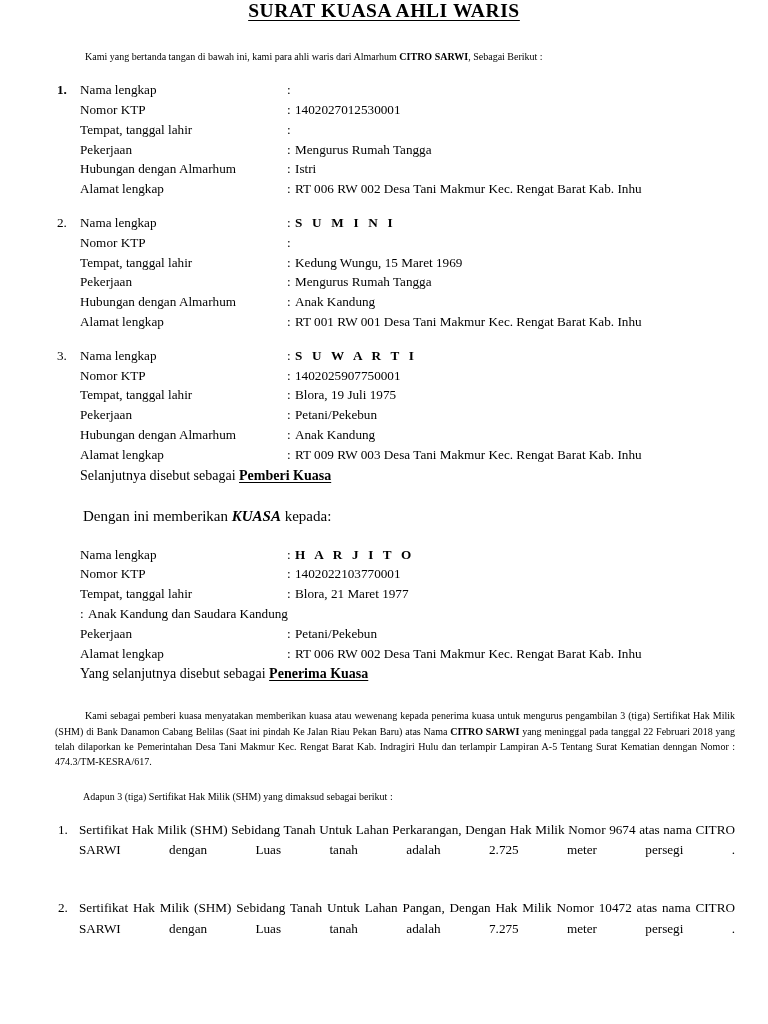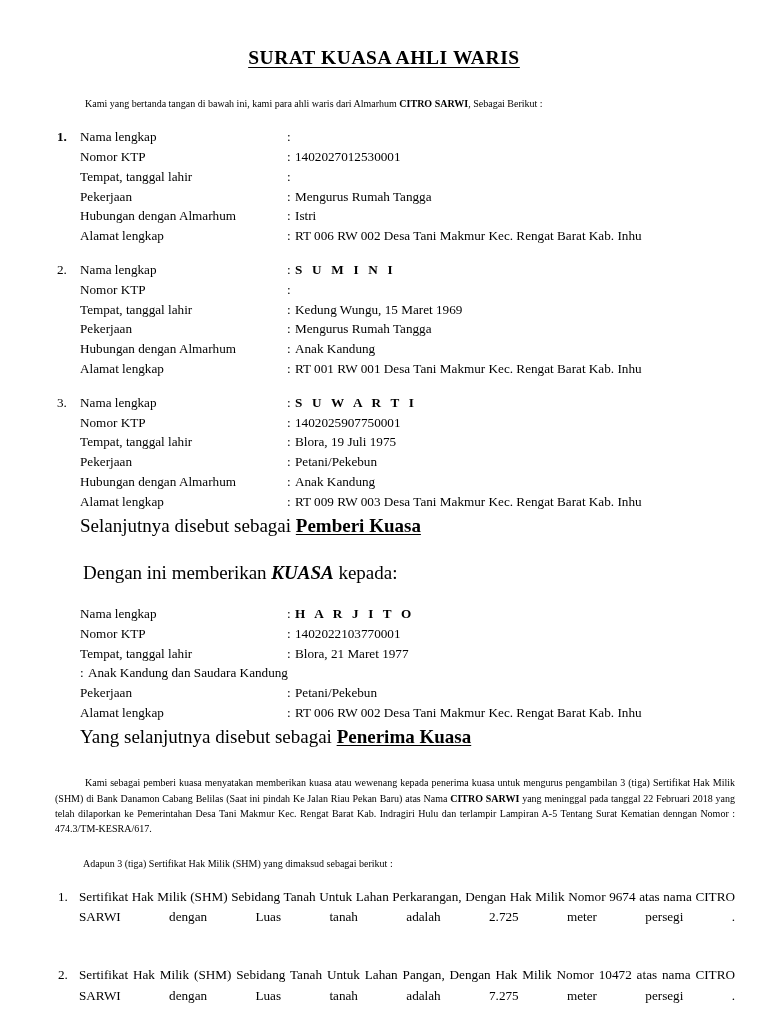--- a/index.html
+++ b/index.html
@@ -24,21 +24,20 @@
     box-sizing: border-box;
   }
   .doc-title {
     text-align: center;
     font-size: 19.5px;
     font-weight: bold;
     letter-spacing: 0.6px;
     text-decoration: underline;
     text-underline-offset: 3px;
     margin: 0;
-    padding-top: 47px;
   }
   .content {
     margin: 0 33px 0 55px;
   }
   .para {
     font-size: 10px;
     line-height: 1.52;
     text-align: justify;
     margin: 0;
   }
@@ -96,27 +95,27 @@
   .p-value {
     flex: 1 1 auto;
   }
   .p-value.spaced {
     font-weight: bold;
     letter-spacing: 3.2px;
   }
   .p-footer {
     padding-left: 25px;
     margin-top: 0;
-    font-size: 19px;
+    font-size: 14px;
     line-height: 1.50;
   }
   .kuasa-line {
     margin-top: 22px;
     padding-left: 28px;
-    font-size: 19px;
+    font-size: 15px;
   }
   .recipient {
     margin-top: 20px;
   }
   .recipient .p-num { width: 25px; flex: 0 0 25px; }
 
   
   .cert-list {
     margin-top: 14px;
   }

